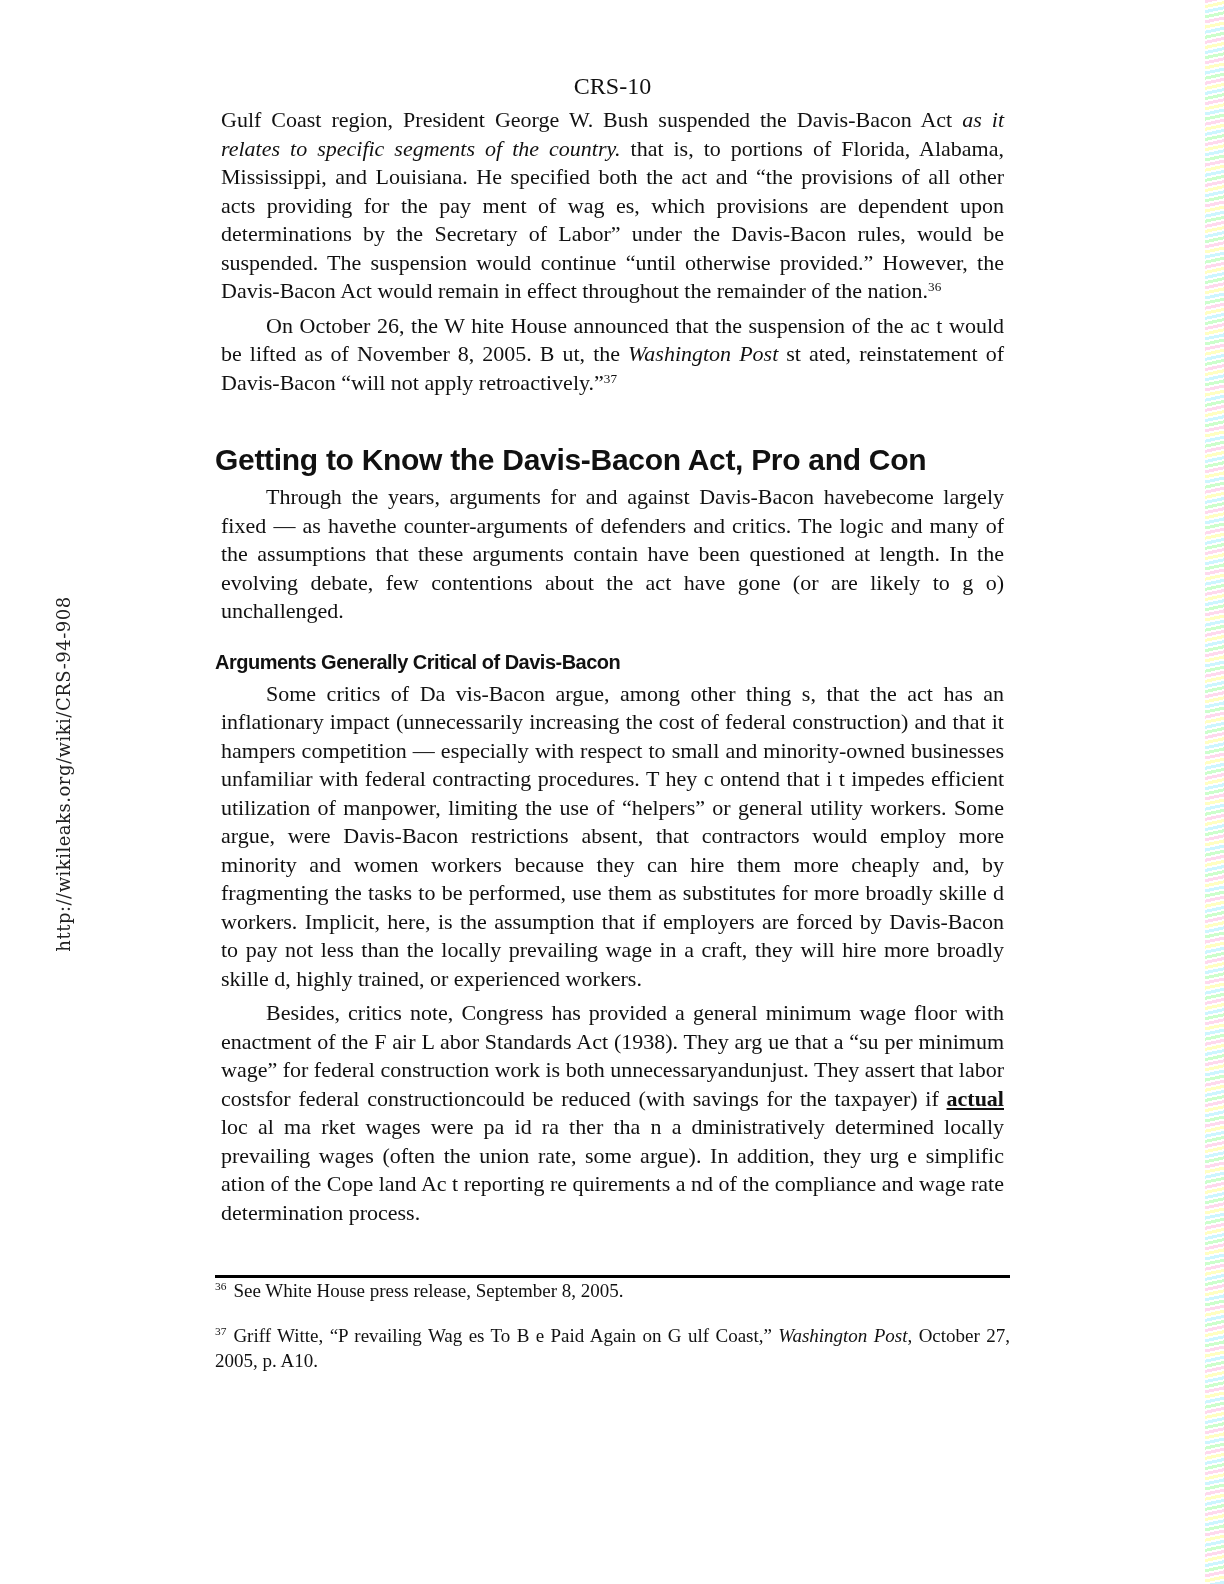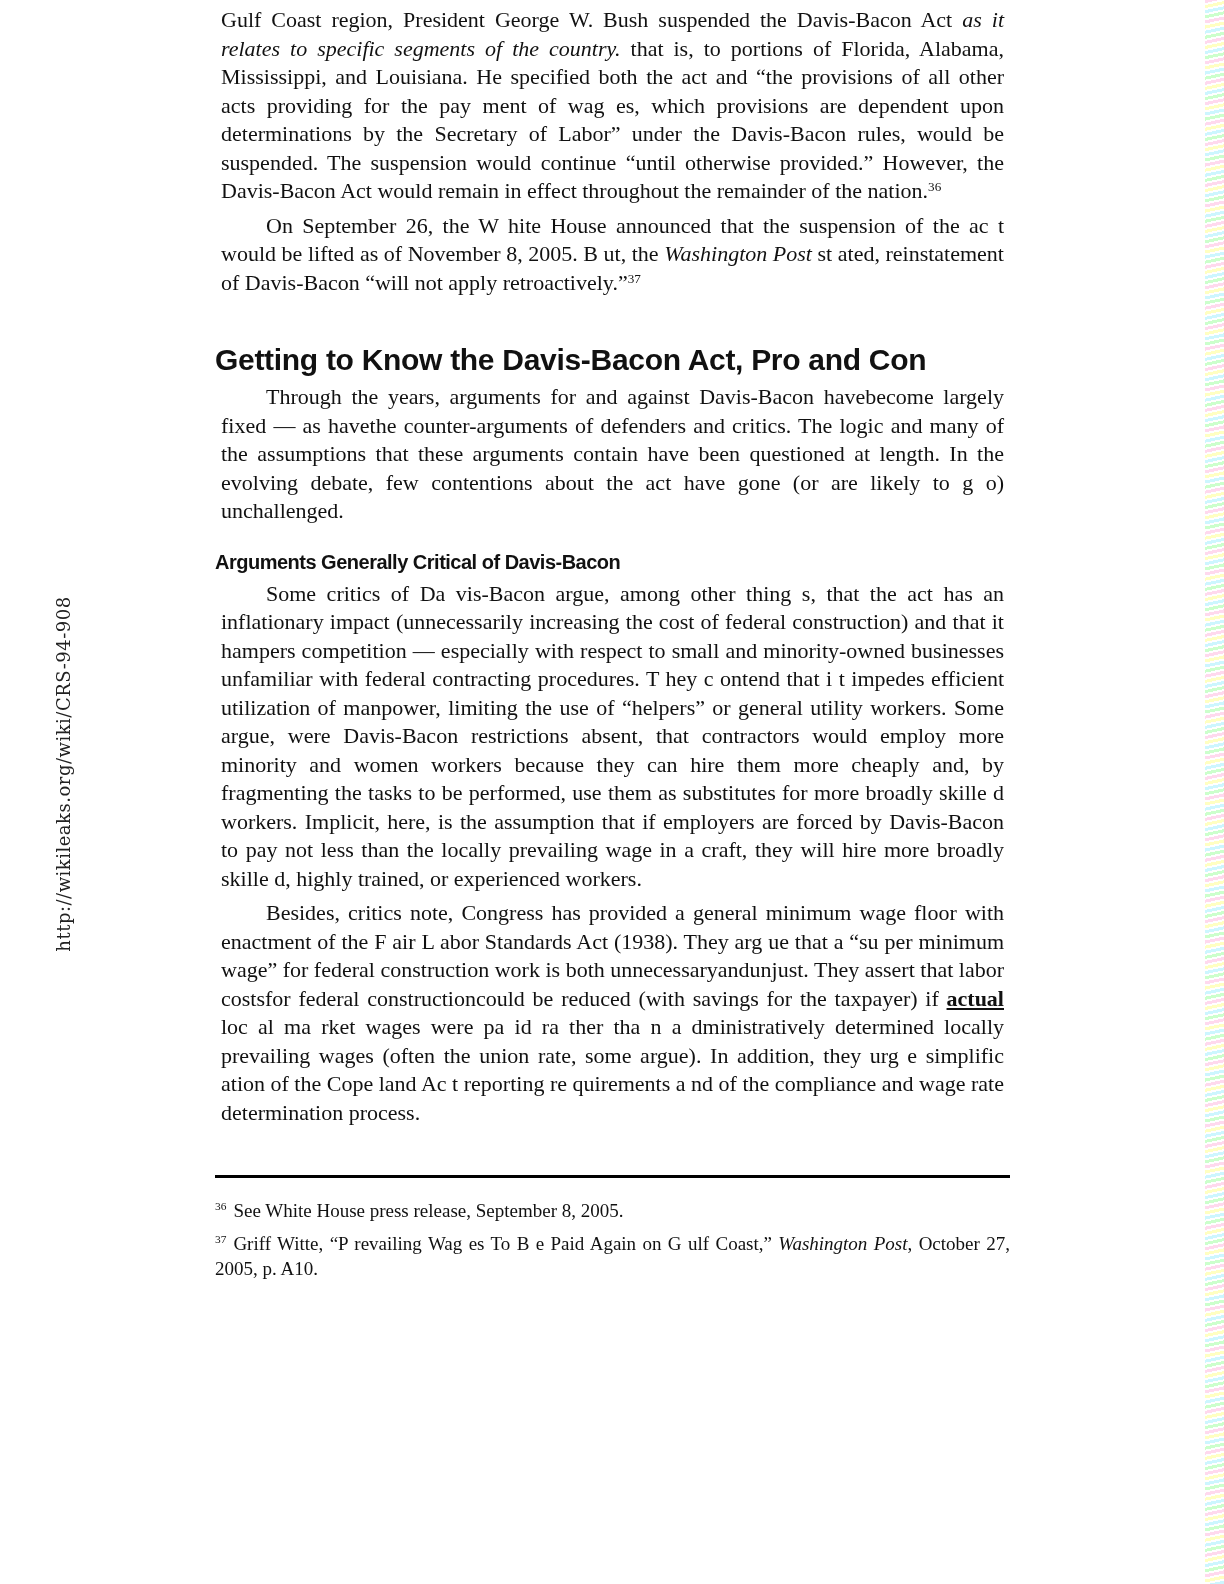--- a/index.html
+++ b/index.html
@@ -59,42 +59,43 @@
     letter-spacing: -0.5px;
   }
   .p4 { margin-top: 25px; }
   .p5 { margin-top: 12px; }
   .fn-rule { margin-top: 48px; width: 795px; height: 3px; background: #000000; }
   .footnote {
     font-size: 19px;
     line-height: 25px;
     text-align: justify;
   }
-  .fn36 { margin-top: 20px; }
-  .fn37 { margin-top: 8px; }
+  .fn36 { }
+  .fn37 { margin-top: 20px; }
   sup { font-size: 0.6em; line-height: 0; vertical-align: 7px; }
   .i { font-style: italic; }
   .b { font-weight: bold; text-decoration: underline; }
   .fn-marker { margin-right: 7px; }
 </style>
 </head>
 <body>
 
 <div>
 
   <div class="edge-strip"></div>
 
   <div class="side-url">http://wikileaks.org/wiki/CRS-94-908</div>
 
   <div class="content">
 
+    <div class="page-header">CRS-10</div>
 
     <p class="body p1"><span>Gulf Coast region, President George W. Bush suspended the Davis-Bacon Act </span><span class="i">as it relates to specific segments of the country.</span><span> that is, to portions of Florida, Alabama, Mississippi, and Louisiana.  He specified both the act and “the provisions of all other acts providing for the pay ment of wag es, which provisions are dependent upon determinations by the Secretary of Labor” under the Davis-Bacon rules, would be suspended.  The suspension would continue “until otherwise provided.”  However, the Davis-Bacon Act would remain in effect throughout the remainder of the nation.</span><sup>36</sup></p>
 
-    <p class="body indent p2"><span>On September 26, the W hite House announced that the suspension of the ac t would be lifted as of November 8, 2005.  B ut,  the </span><span class="i">Washington Post</span><span> st ated, reinstatement of Davis-Bacon “will not apply retroactively.”</span><sup>37</sup></p>
+    <p class="body indent p2"><span>On October 26, the W hite House announced that the suspension of the ac t would be lifted as of November 8, 2005.  B ut,  the </span><span class="i">Washington Post</span><span> st ated, reinstatement of Davis-Bacon “will not apply retroactively.”</span><sup>37</sup></p>
 
     <h1 class="section">Getting to Know the Davis-Bacon Act, Pro and Con</h1>
 
     <p class="body indent p3"><span>Through the years, arguments for and against Davis-Bacon havebecome largely fixed — as havethe counter-arguments of defenders and critics. The logic and many of the assumptions that these arguments contain have been questioned at length.  In the evolving debate, few contentions about the act have gone (or are likely to g o) unchallenged.</span></p>
 
     <h2 class="subsection">Arguments Generally Critical of Davis-Bacon</h2>
 
     <p class="body indent p4"><span>Some critics of Da vis-Bacon argue, among other thing s, that the act has an inflationary impact (unnecessarily increasing the cost of federal construction) and that it hampers competition — especially with respect to small and minority-owned businesses unfamiliar with federal contracting procedures.  T hey c ontend that i t impedes efficient utilization of manpower,  limiting  the use of “helpers” or general utility workers.  Some argue, were Davis-Bacon restrictions absent, that contractors would employ more minority and women workers because they can hire them more cheaply and, by fragmenting the tasks to be performed, use them as substitutes for more broadly skille d workers.  Implicit, here, is the assumption that if employers are forced by Davis-Bacon to pay not less than the locally prevailing wage in a craft, they will hire  more broadly skille d, highly trained, or experienced workers.</span></p>
 
     <p class="body indent p5"><span>Besides, critics note, Congress has provided a general minimum wage floor with enactment of the F air L abor Standards Act (1938).  They  arg ue that a “su per minimum wage” for federal construction work is both unnecessaryandunjust.  They assert that labor costsfor federal constructioncould be reduced (with savings for the taxpayer) if  </span><span class="b">actual</span><span> loc al ma rket  wages  were pa id ra ther tha n a dministratively determined locally prevailing  wages (often the union rate, some argue).  In addition, they urg e simplific ation  of the Cope land Ac t reporting  re quirements a nd of the compliance and wage rate determination process.</span></p>

